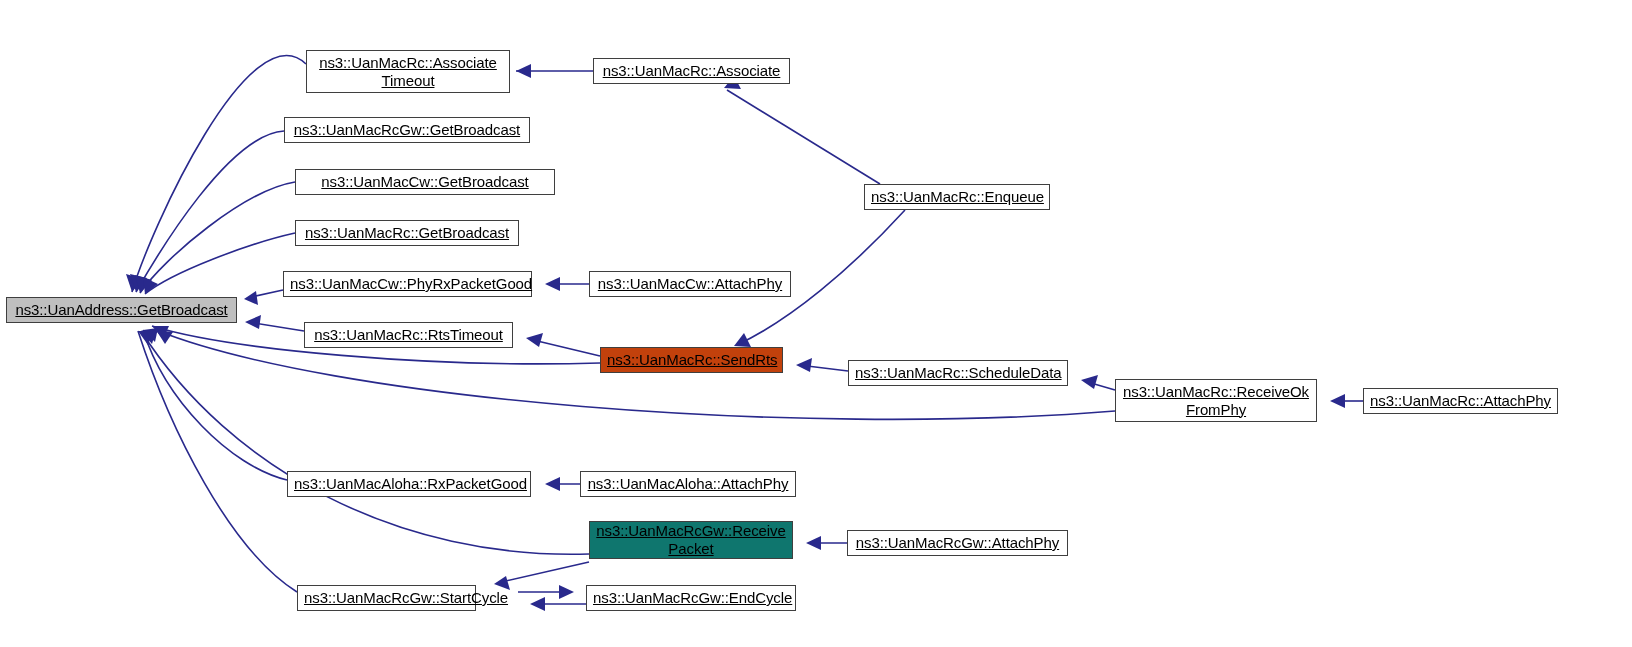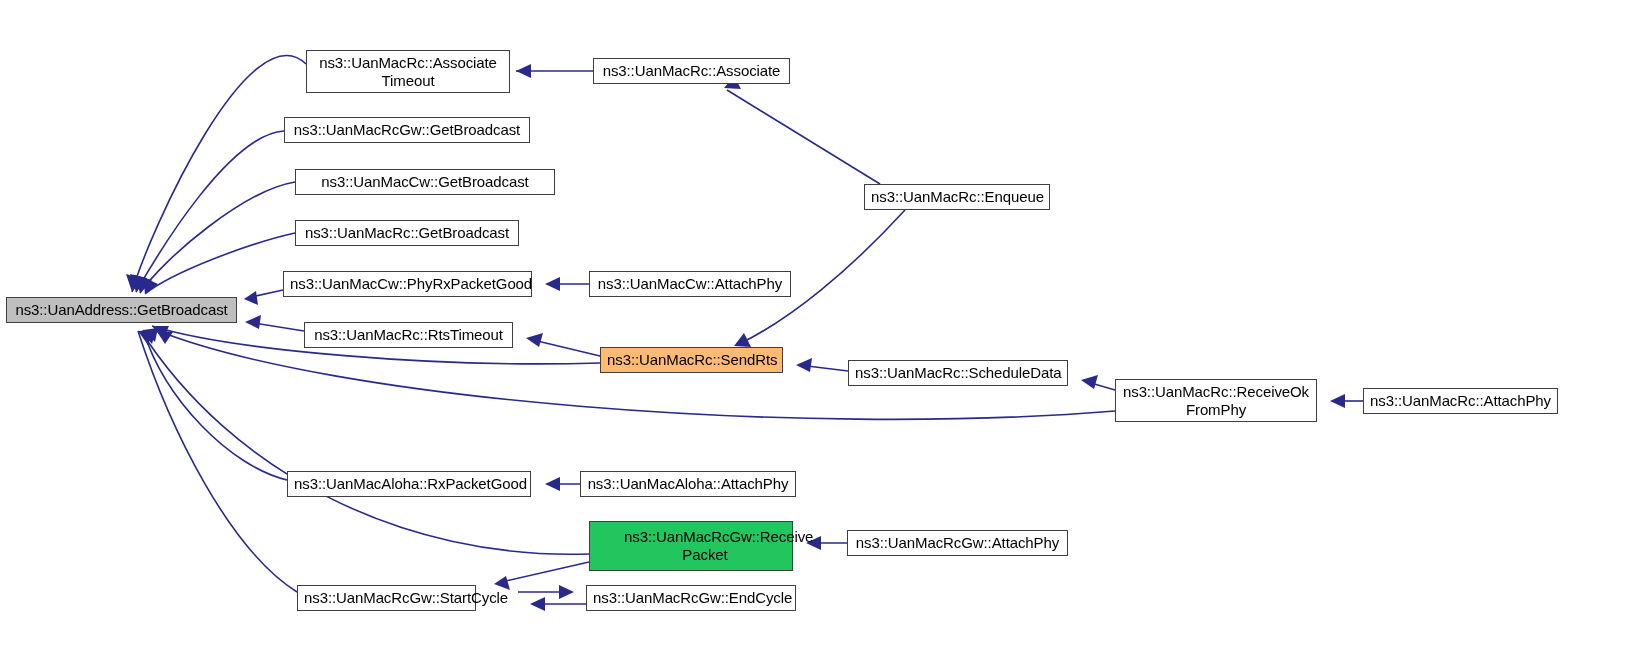--- a/index.html
+++ b/index.html
@@ -51,20 +51,21 @@
   }
   .node-box.root {
     background: #bfbfbf;
     border-color: #3f3f3f;
   }
   .node-label {
     display: block;
     width: 100%;
     padding: 0 6px;
     box-sizing: border-box;
+    text-decoration: underline;
   }
 </style>
 </head>
 <body>
 
 <div id="graph-root">
   <svg id="graph-svg" viewBox="0 0 1632 647" xmlns="http://www.w3.org/2000/svg">
       <g>
         <path class="edge-path" d="M 306,64 C 250,10 150,230 132,292" stroke="#29298c"></path>
         <path class="edge-arrow" d="M 132,292 L 143,279 L 126,274 Z" fill="#29298c"></path>
@@ -167,26 +168,26 @@
       <div class="node-box" style="left: 306px; top: 50px; width: 204px; height: 43px; border-color: rgb(63, 63, 63); background: rgb(255, 255, 255); color: rgb(0, 0, 0);"><span class="node-label">ns3::UanMacRc::Associate
 Timeout</span></div>
       <div class="node-box" style="left: 593px; top: 58px; width: 197px; height: 26px; border-color: rgb(63, 63, 63); background: rgb(255, 255, 255); color: rgb(0, 0, 0);"><span class="node-label">ns3::UanMacRc::Associate</span></div>
       <div class="node-box" style="left: 284px; top: 117px; width: 246px; height: 26px; border-color: rgb(63, 63, 63); background: rgb(255, 255, 255); color: rgb(0, 0, 0);"><span class="node-label">ns3::UanMacRcGw::GetBroadcast</span></div>
       <div class="node-box" style="left: 295px; top: 169px; width: 260px; height: 26px; border-color: rgb(63, 63, 63); background: rgb(255, 255, 255); color: rgb(0, 0, 0);"><span class="node-label">ns3::UanMacCw::GetBroadcast</span></div>
       <div class="node-box" style="left: 295px; top: 220px; width: 224px; height: 26px; border-color: rgb(63, 63, 63); background: rgb(255, 255, 255); color: rgb(0, 0, 0);"><span class="node-label">ns3::UanMacRc::GetBroadcast</span></div>
       <div class="node-box" style="left: 864px; top: 184px; width: 186px; height: 26px; border-color: rgb(63, 63, 63); background: rgb(255, 255, 255); color: rgb(0, 0, 0);"><span class="node-label">ns3::UanMacRc::Enqueue</span></div>
       <div class="node-box" style="left: 283px; top: 271px; width: 249px; height: 26px; border-color: rgb(63, 63, 63); background: rgb(255, 255, 255); color: rgb(0, 0, 0);"><span class="node-label">ns3::UanMacCw::PhyRxPacketGood</span></div>
       <div class="node-box" style="left: 589px; top: 271px; width: 202px; height: 26px; border-color: rgb(63, 63, 63); background: rgb(255, 255, 255); color: rgb(0, 0, 0);"><span class="node-label">ns3::UanMacCw::AttachPhy</span></div>
       <div class="node-box" style="left: 304px; top: 322px; width: 209px; height: 26px; border-color: rgb(63, 63, 63); background: rgb(255, 255, 255); color: rgb(0, 0, 0);"><span class="node-label">ns3::UanMacRc::RtsTimeout</span></div>
-      <div class="node-box" style="left: 600px; top: 347px; width: 183px; height: 26px; border-color: rgb(63, 63, 63); background: #fdba74; color: rgb(0, 0, 0);"><span class="node-label">ns3::UanMacRc::SendRts</span></div>
+      <div class="node-box" style="left: 600px; top: 347px; width: 183px; height: 26px; border-color: rgb(63, 63, 63); background: #c2410c; color: rgb(0, 0, 0);"><span class="node-label">ns3::UanMacRc::SendRts</span></div>
       <div class="node-box" style="left: 848px; top: 360px; width: 220px; height: 26px; border-color: rgb(63, 63, 63); background: rgb(255, 255, 255); color: rgb(0, 0, 0);"><span class="node-label">ns3::UanMacRc::ScheduleData</span></div>
       <div class="node-box" style="left: 1115px; top: 379px; width: 202px; height: 43px; border-color: rgb(63, 63, 63); background: rgb(255, 255, 255); color: rgb(0, 0, 0);"><span class="node-label">ns3::UanMacRc::ReceiveOk
 FromPhy</span></div>
       <div class="node-box" style="left: 1363px; top: 388px; width: 195px; height: 26px; border-color: rgb(63, 63, 63); background: rgb(255, 255, 255); color: rgb(0, 0, 0);"><span class="node-label">ns3::UanMacRc::AttachPhy</span></div>
       <div class="node-box" style="left: 287px; top: 471px; width: 244px; height: 26px; border-color: rgb(63, 63, 63); background: rgb(255, 255, 255); color: rgb(0, 0, 0);"><span class="node-label">ns3::UanMacAloha::RxPacketGood</span></div>
       <div class="node-box" style="left: 580px; top: 471px; width: 216px; height: 26px; border-color: rgb(63, 63, 63); background: rgb(255, 255, 255); color: rgb(0, 0, 0);"><span class="node-label">ns3::UanMacAloha::AttachPhy</span></div>
-      <div class="node-box" style="left: 589px; top: 521px; width: 204px; height: 50px; border-color: rgb(63, 63, 63); background: #22c55e; color: rgb(0, 0, 0); padding-left: 28px;"><span class="node-label">ns3::UanMacRcGw::Receive
+      <div class="node-box" style="left: 589px; top: 521px; width: 204px; height: 38px; border-color: rgb(63, 63, 63); background: #0f766e; color: rgb(0, 0, 0);"><span class="node-label">ns3::UanMacRcGw::Receive
 Packet</span></div>
       <div class="node-box" style="left: 847px; top: 530px; width: 221px; height: 26px; border-color: rgb(63, 63, 63); background: rgb(255, 255, 255); color: rgb(0, 0, 0);"><span class="node-label">ns3::UanMacRcGw::AttachPhy</span></div>
       <div class="node-box" style="left: 297px; top: 585px; width: 179px; height: 26px; border-color: rgb(63, 63, 63); background: rgb(255, 255, 255); color: rgb(0, 0, 0);"><span class="node-label">ns3::UanMacRcGw::StartCycle</span></div>
       <div class="node-box" style="left: 586px; top: 585px; width: 210px; height: 26px; border-color: rgb(63, 63, 63); background: rgb(255, 255, 255); color: rgb(0, 0, 0);"><span class="node-label">ns3::UanMacRcGw::EndCycle</span></div>
     </div>
 </div>
 
 </body></html>

